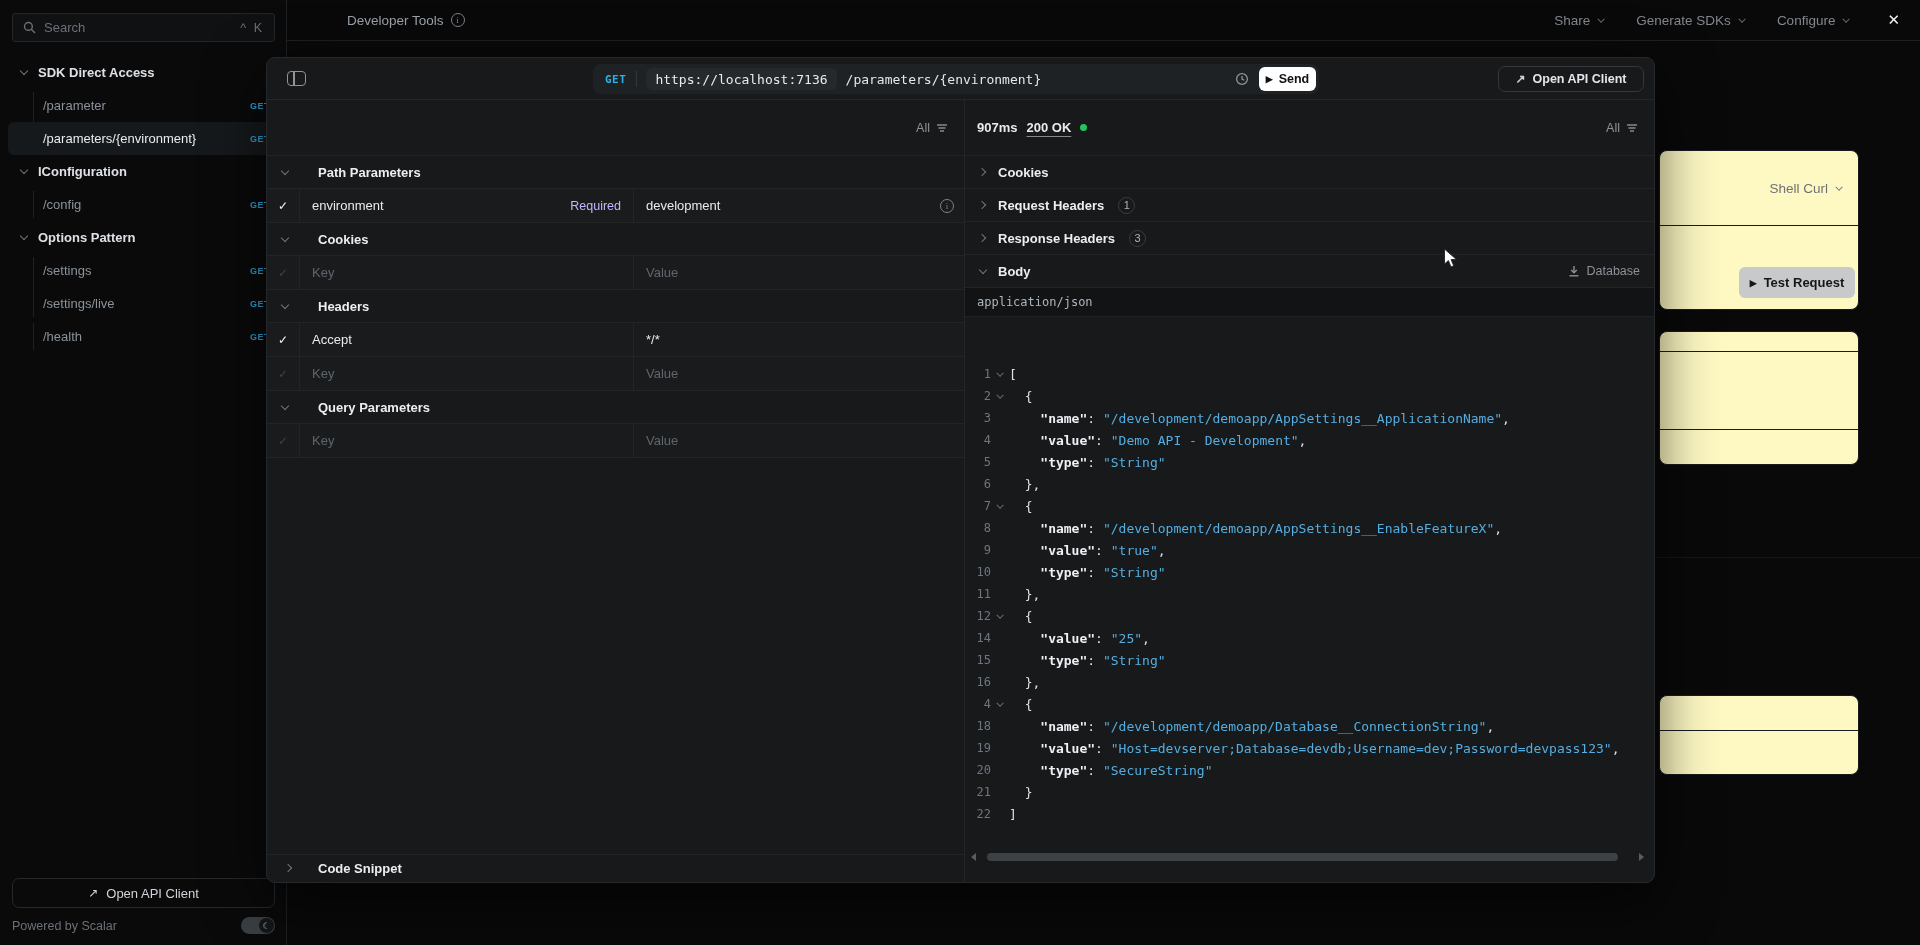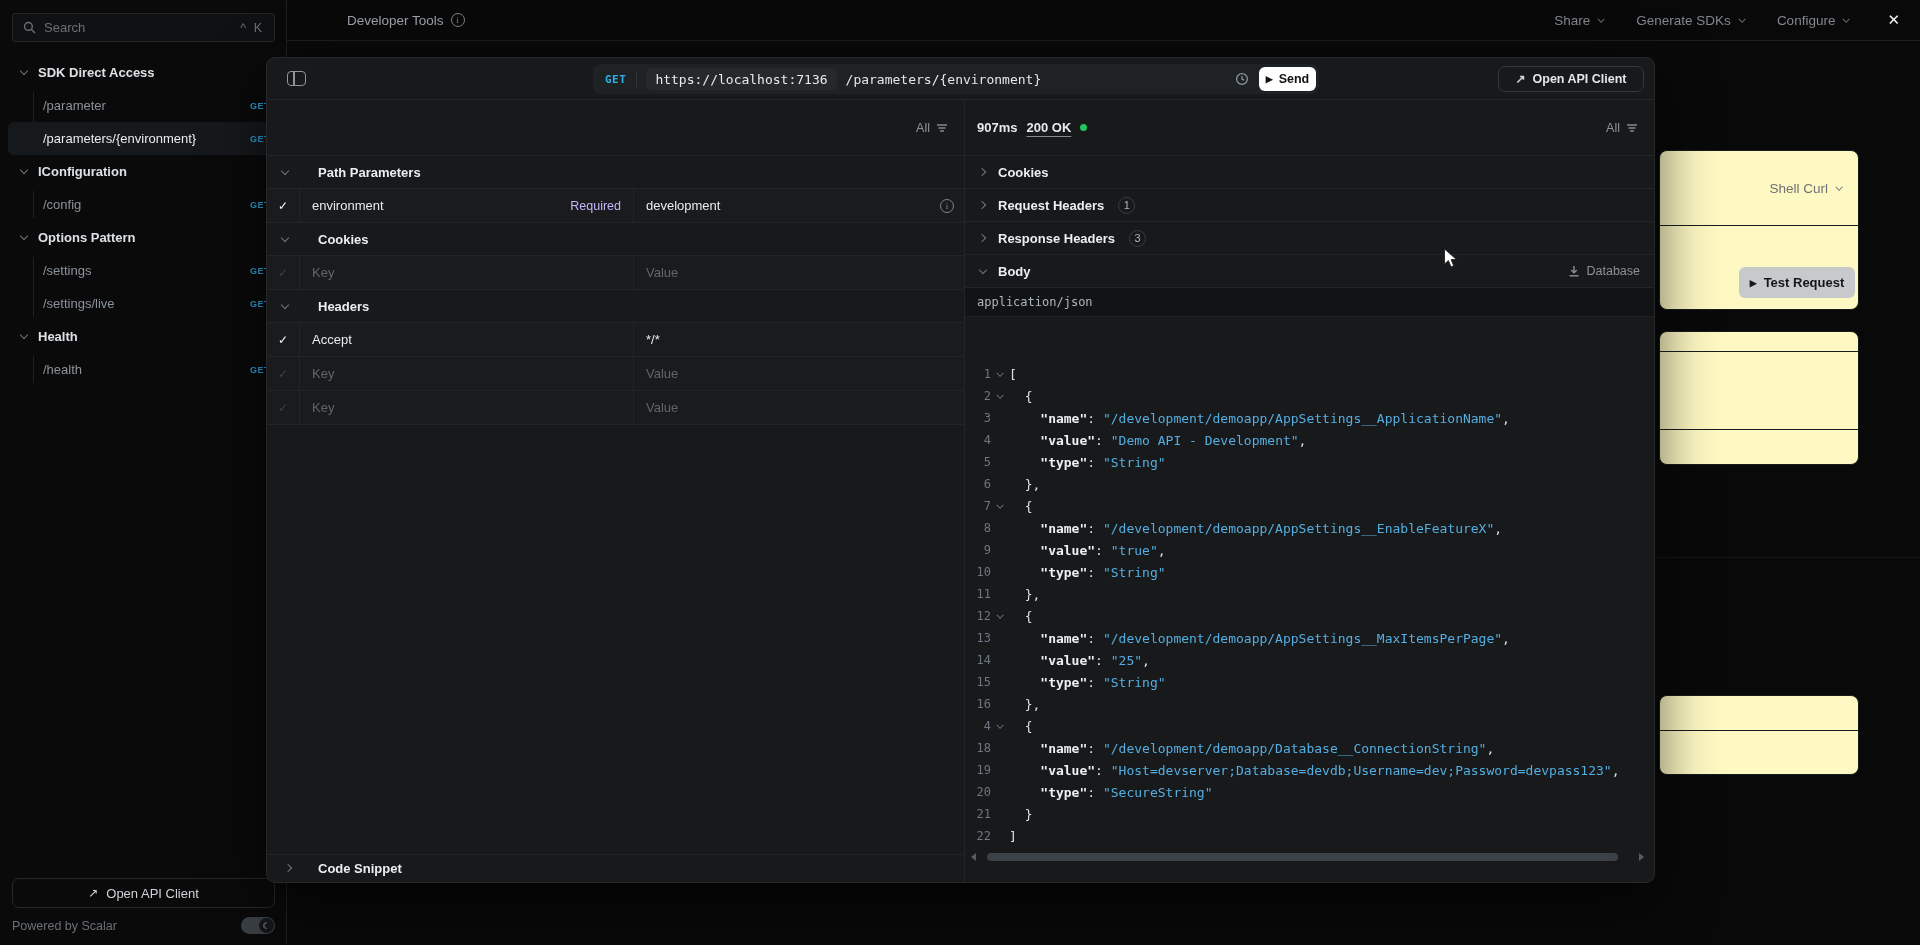--- a/index.html
+++ b/index.html
@@ -223,24 +223,20 @@
             <span class="sb-path">/settings</span>
             <span class="sb-method">GET</span>
           </div>
           <div class="sb-item">
             <span class="sb-path">/settings/live</span>
             <span class="sb-method">GET</span>
           </div>
         </div>
       </div>
       <div class="sb-group">
-        <div class="sb-group-header">
-          <span class="chev"></span>
-          <span class="sb-group-label">Health</span>
-        </div>
         <div class="sb-items">
           <div class="sb-item">
             <span class="sb-path">/health</span>
             <span class="sb-method">GET</span>
           </div>
         </div>
       </div>
     </div>
   <button id="sidebar-footer-btn">
     <span class="arrow-ne">↗</span>
@@ -377,20 +373,24 @@
           </div>
           <div class="param-row">
             <div class="cell-check off">✓</div>
             <div class="cell-key">
               <span class="ph">Key</span>
             </div>
             <div class="cell-value">
               <span class="ph">Value</span>
             </div>
           </div>
+          <div class="sec-header">
+            <span class="chev"></span>
+            <span class="sec-title">Query Parameters</span>
+          </div>
           <div class="param-row">
             <div class="cell-check off">✓</div>
             <div class="cell-key">
               <span class="ph">Key</span>
             </div>
             <div class="cell-value">
               <span class="ph">Value</span>
             </div>
           </div>
         </div>
@@ -451,21 +451,20 @@
           <div class="code-line"><span class="ln">3</span><span class="lchev"></span><span class="ltext"><span class="tk-p">    </span><span class="tk-k">"name"</span><span class="tk-p">: </span><span class="tk-s">"/development/demoapp/AppSettings__ApplicationName"</span><span class="tk-p">,</span></span></div>
           <div class="code-line"><span class="ln">4</span><span class="lchev"></span><span class="ltext"><span class="tk-p">    </span><span class="tk-k">"value"</span><span class="tk-p">: </span><span class="tk-s">"Demo API - Development"</span><span class="tk-p">,</span></span></div>
           <div class="code-line"><span class="ln">5</span><span class="lchev"></span><span class="ltext"><span class="tk-p">    </span><span class="tk-k">"type"</span><span class="tk-p">: </span><span class="tk-s">"String"</span></span></div>
           <div class="code-line"><span class="ln">6</span><span class="lchev"></span><span class="ltext"><span class="tk-p">  },</span></span></div>
           <div class="code-line"><span class="ln">7</span><span class="lchev"><span class="chev small"></span></span><span class="ltext"><span class="tk-p">  {</span></span></div>
           <div class="code-line"><span class="ln">8</span><span class="lchev"></span><span class="ltext"><span class="tk-p">    </span><span class="tk-k">"name"</span><span class="tk-p">: </span><span class="tk-s">"/development/demoapp/AppSettings__EnableFeatureX"</span><span class="tk-p">,</span></span></div>
           <div class="code-line"><span class="ln">9</span><span class="lchev"></span><span class="ltext"><span class="tk-p">    </span><span class="tk-k">"value"</span><span class="tk-p">: </span><span class="tk-s">"true"</span><span class="tk-p">,</span></span></div>
           <div class="code-line"><span class="ln">10</span><span class="lchev"></span><span class="ltext"><span class="tk-p">    </span><span class="tk-k">"type"</span><span class="tk-p">: </span><span class="tk-s">"String"</span></span></div>
           <div class="code-line"><span class="ln">11</span><span class="lchev"></span><span class="ltext"><span class="tk-p">  },</span></span></div>
           <div class="code-line"><span class="ln">12</span><span class="lchev"><span class="chev small"></span></span><span class="ltext"><span class="tk-p">  {</span></span></div>
-          <div class="code-line"><span class="ln">13</span><span class="lchev"></span><span class="ltext"><span class="tk-p">    </span><span class="tk-k">"name"</span><span class="tk-p">: </span><span class="tk-s">"/development/demoapp/AppSettings__MaxItemsPerPage"</span><span class="tk-p">,</span></span></div>
           <div class="code-line"><span class="ln">14</span><span class="lchev"></span><span class="ltext"><span class="tk-p">    </span><span class="tk-k">"value"</span><span class="tk-p">: </span><span class="tk-s">"25"</span><span class="tk-p">,</span></span></div>
           <div class="code-line"><span class="ln">15</span><span class="lchev"></span><span class="ltext"><span class="tk-p">    </span><span class="tk-k">"type"</span><span class="tk-p">: </span><span class="tk-s">"String"</span></span></div>
           <div class="code-line"><span class="ln">16</span><span class="lchev"></span><span class="ltext"><span class="tk-p">  },</span></span></div>
           <div class="code-line"><span class="ln">4</span><span class="lchev"><span class="chev small"></span></span><span class="ltext"><span class="tk-p">  {</span></span></div>
           <div class="code-line"><span class="ln">18</span><span class="lchev"></span><span class="ltext"><span class="tk-p">    </span><span class="tk-k">"name"</span><span class="tk-p">: </span><span class="tk-s">"/development/demoapp/Database__ConnectionString"</span><span class="tk-p">,</span></span></div>
           <div class="code-line"><span class="ln">19</span><span class="lchev"></span><span class="ltext"><span class="tk-p">    </span><span class="tk-k">"value"</span><span class="tk-p">: </span><span class="tk-s">"Host=devserver;Database=devdb;Username=dev;Password=devpass123"</span><span class="tk-p">,</span></span></div>
           <div class="code-line"><span class="ln">20</span><span class="lchev"></span><span class="ltext"><span class="tk-p">    </span><span class="tk-k">"type"</span><span class="tk-p">: </span><span class="tk-s">"SecureString"</span></span></div>
           <div class="code-line"><span class="ln">21</span><span class="lchev"></span><span class="ltext"><span class="tk-p">  }</span></span></div>
           <div class="code-line"><span class="ln">22</span><span class="lchev"></span><span class="ltext"><span class="tk-p">]</span></span></div>
         </div>

